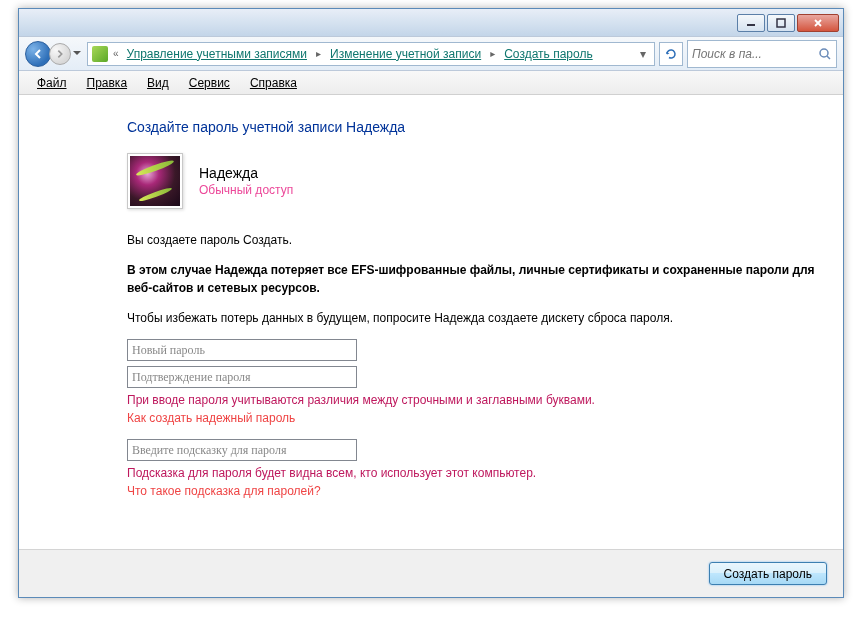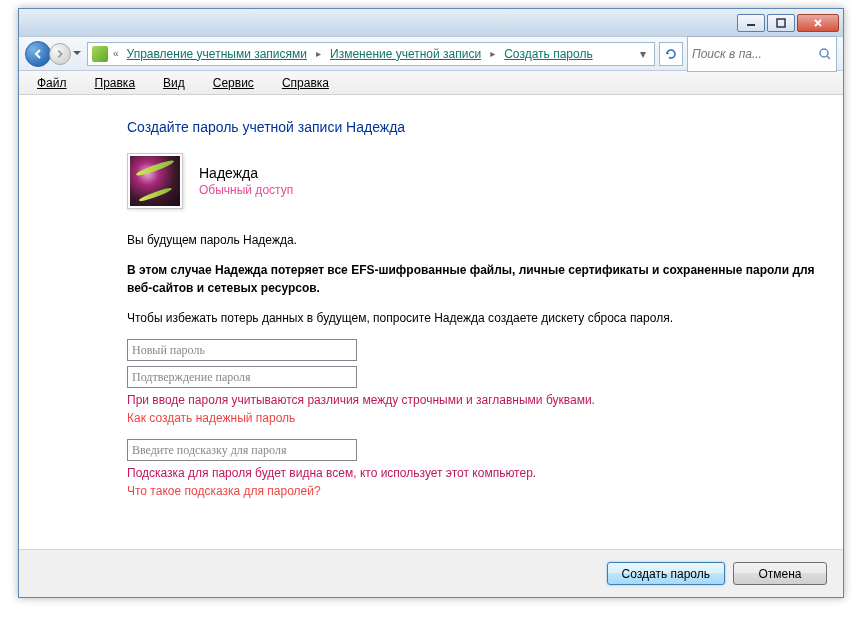--- a/index.html
+++ b/index.html
@@ -20,25 +20,25 @@
     .nav-fwd svg { fill: #888; }
     .nav-drop { width: 12px; height: 18px; display: flex; align-items: center; justify-content: center; cursor: pointer; }
     
     .breadcrumb { flex: 1; height: 24px; background: #fff; border: 1px solid #a0b8d0; display: flex; align-items: center; padding: 0 4px; gap: 2px; overflow: hidden; }
     .bc-icon { width: 16px; height: 16px; background: linear-gradient(135deg, #a8d858, #5ba828); border-radius: 2px; flex-shrink: 0; }
     .bc-sep { color: #666; font-size: 10px; padding: 0 3px; }
     .bc-item { color: #0f766e; white-space: nowrap; font-size: 12px; cursor: pointer; padding: 2px 3px; text-decoration: underline; }
     .bc-chevron { color: #666; padding: 0 4px; font-size: 10px; }
     .bc-dropdown { margin-left: auto; padding: 0 4px; color: #666; cursor: pointer; }
     .refresh-btn { width: 24px; height: 24px; border: 1px solid #a0b8d0; background: #fff; display: flex; align-items: center; justify-content: center; cursor: pointer; }
-    .search-box { width: 150px; height: 36px; border: 1px solid #a0b8d0; background: #fff; display: flex; align-items: center; padding: 3px 4px; }
+    .search-box { width: 150px; height: 28px; border: 1px solid #a0b8d0; background: #fff; display: flex; align-items: center; padding: 3px 4px; }
     .search-box input { border: none; outline: none; width: 100%; font-style: italic; color: #888; font-size: 12px; }
     .search-box .search-icon { width: 14px; height: 14px; flex-shrink: 0; }
     
-    .menubar { height: 24px; background: linear-gradient(to bottom, #f8f8f8, #ededed); border-bottom: 1px solid #d0d0d0; display: flex; align-items: center; padding: 0 8px; gap: 8px; }
+    .menubar { height: 24px; background: linear-gradient(to bottom, #f8f8f8, #ededed); border-bottom: 1px solid #d0d0d0; display: flex; align-items: center; padding: 0 8px; gap: 0; }
     .menu-item { padding: 3px 10px; cursor: pointer; font-size: 12px; }
     .menu-underline { text-decoration: underline; }
     
     .content { padding: 24px 24px 11px 108px; background: #fff; height: calc(100% - 28px - 34px - 24px - 48px); overflow: auto; }
     
     .page-title { color: #003399; font-size: 14px; font-weight: normal; margin-bottom: 18px; }
     
     .user-block { display: flex; align-items: center; gap: 16px; margin-bottom: 22px; }
     .avatar-frame { width: 56px; height: 56px; border: 1px solid #c8c8c8; padding: 2px; background: #fff; box-shadow: 1px 1px 3px rgba(0,0,0,0.15); }
     .avatar-img { width: 100%; height: 100%; background: radial-gradient(circle at 35% 35%, #e8a8d8 0%, #a82878 25%, #3a1828 60%, #1a0818 100%); position: relative; overflow: hidden; }
@@ -146,32 +146,31 @@
     <div class="user-block">
       <div class="avatar-frame">
         <div class="avatar-img"></div>
       </div>
       <div class="user-info">
         <div class="username">Надежда</div>
         <div class="usertype">Обычный доступ</div>
       </div>
     </div>
     
-    <p class="body-text">Вы будущем пароль Надежда.</p>
+    <p class="body-text">Вы создаете пароль Создать.</p>
     <p class="body-text bold">В этом случае Надежда потеряет все EFS-шифрованные файлы, личные сертификаты и сохраненные пароли для веб-сайтов и сетевых ресурсов.</p>
     <p class="body-text">Чтобы избежать потерь данных в будущем, попросите Надежда создаете дискету сброса пароля.</p>
     
     <input type="password" class="input-field" placeholder="Новый пароль" style="">
     <input type="password" class="input-field" placeholder="Подтверждение пароля" style="">
     <p class="caption">При вводе пароля учитываются различия между строчными и заглавными буквами.</p>
     <span class="help-link">Как создать надежный пароль</span>
     
     <input type="text" class="input-field" placeholder="Введите подсказку для пароля" style="">
     <p class="caption">Подсказка для пароля будет видна всем, кто использует этот компьютер.</p>
     <span class="help-link">Что такое подсказка для паролей?</span>
   </div>
 
   <div class="footer">
     <button class="btn primary">Создать пароль</button>
-    <button class="btn">Отмена</button>
   </div>
 
 </div>
 
 </body></html>

